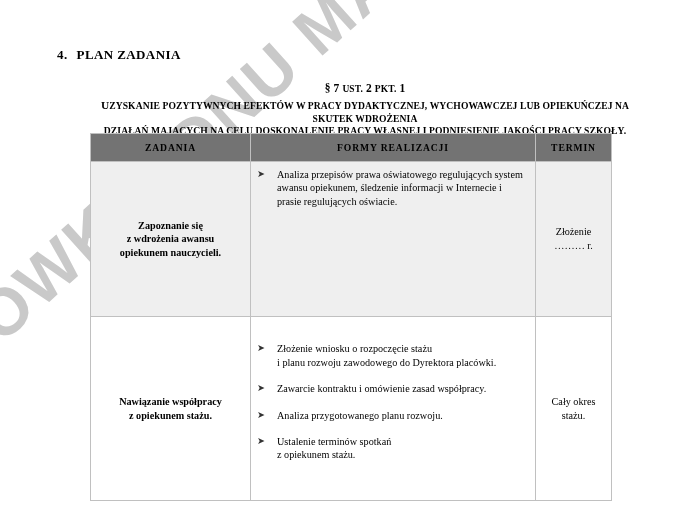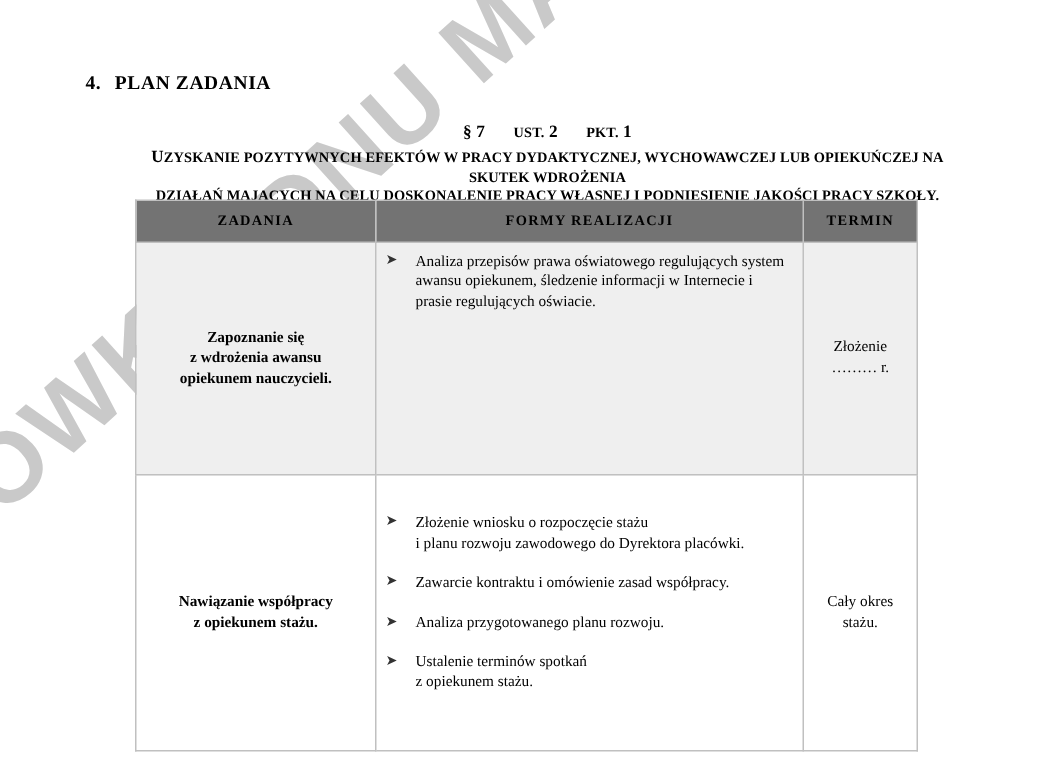--- a/index.html
+++ b/index.html
@@ -68,21 +68,20 @@
   }
   #law-ref {
     font-size: 11.5px;
     font-weight: 700;
     letter-spacing: 0.1px;
     line-height: 13px;
   }
   #law-ref .sc {
     font-size: 9.5px;
     text-transform: uppercase;
-    margin-left: 16px;
   }
   .smallcaps-line {
     font-weight: 700;
     font-size: 9.6px;
     letter-spacing: 0.08px;
     line-height: 12.6px;
     text-transform: uppercase;
   }
   .smallcaps-line .cap { font-size: 11.4px; }
   #law-line-1 { margin-top: 3px; }

